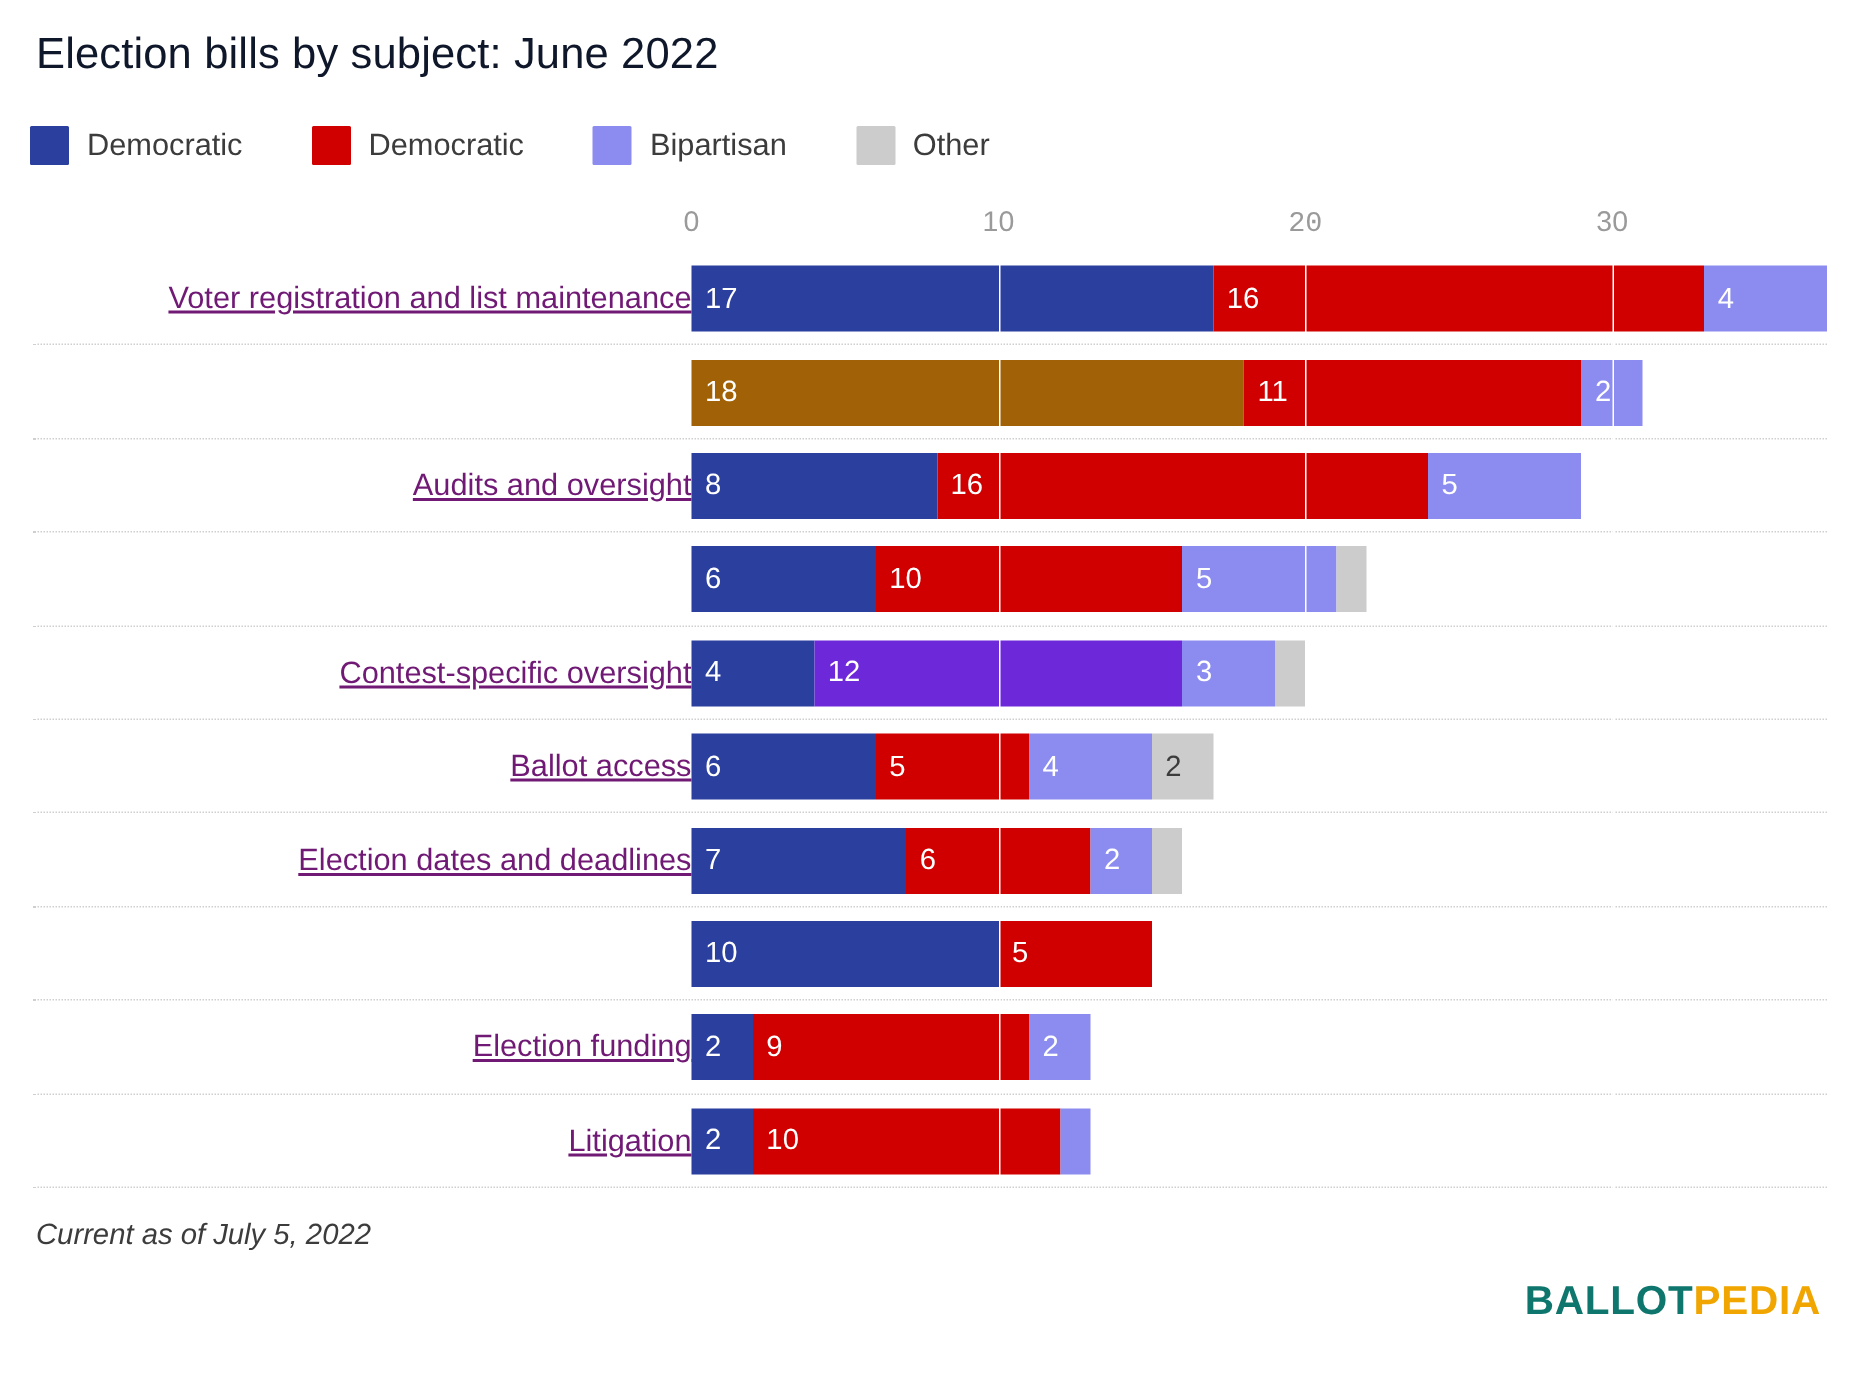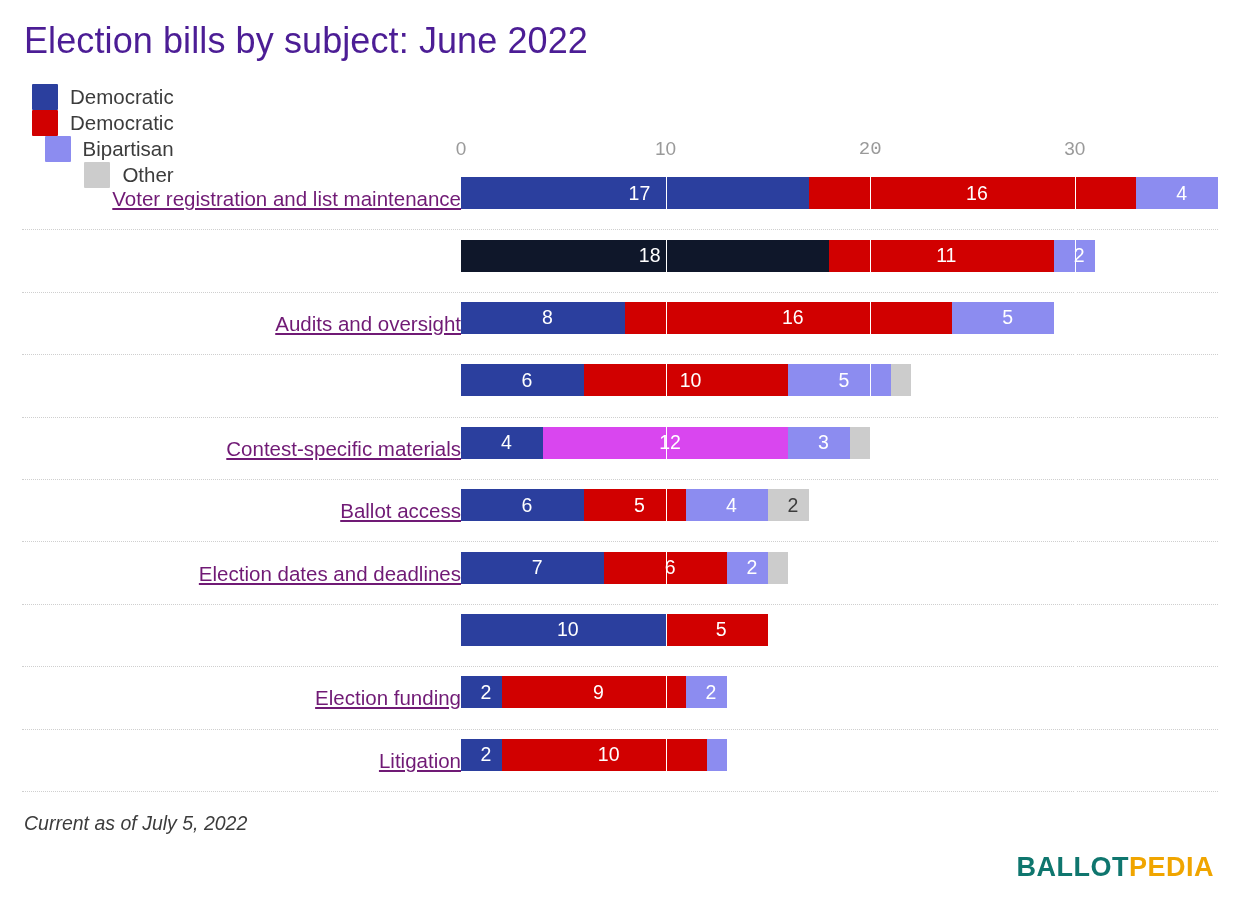--- a/index.html
+++ b/index.html
@@ -20,34 +20,33 @@
     position: absolute;
     left: 0; top: 0;
     width: 1240px;
     height: 916px;
   }
 
   .title {
     position: absolute;
     left: 24px;
     top: 20px;
-    font-size: 36px;
-    color: #4c1d95;
+    font-size: 29px;
+    color: #0f172a;
     font-weight: 400;
     letter-spacing: 0.1px;
   }
 
   .legend {
     position: absolute;
-    left: 32px;
+    left: 20px;
     top: 84px;
     display: flex;
-    align-items: flex-end;
+    align-items: center;
     gap: 0;
-    flex-direction: column;
   }
   .legend-item {
     display: flex;
     align-items: center;
     margin-right: 46px;
   }
   .legend-swatch {
     width: 26px;
     height: 26px;
     margin-right: 12px;
@@ -104,25 +103,24 @@
     position: absolute;
     left: 461px;
     top: 50%;
     transform: translateY(-50%);
     height: 44px;
     display: flex;
     align-items: stretch;
   }
   .seg {
     position: relative;
-    height: 32px;
+    height: 44px;
     display: flex;
     align-items: center;
     box-sizing: border-box;
-    justify-content: center;
   }
   .seg-value {
     font-size: 19.5px;
     color: #ffffff;
     padding-left: 9px;
     white-space: nowrap;
   }
   .seg-value.dark {
     color: #3c3c3c;
   }
@@ -205,21 +203,21 @@
             <span class="seg-value">16</span>
           </div>
           <div class="seg" style="width: 81.8378px; background: rgb(140, 140, 240);">
             <span class="seg-value">4</span>
           </div>
         </div>
         <div class="row-sep"></div>
       </div>
       <div class="row">
         <div class="bar-area">
-          <div class="seg" style="width: 368.27px; background: #0f172a;">
+          <div class="seg" style="width: 368.27px; background: #a16207;">
             <span class="seg-value">18</span>
           </div>
           <div class="seg" style="width: 225.054px; background: rgb(209, 0, 0);">
             <span class="seg-value">11</span>
           </div>
           <div class="seg" style="width: 40.9189px; background: rgb(140, 140, 240);">
             <span class="seg-value">2</span>
           </div>
         </div>
         <div class="row-sep"></div>
@@ -248,26 +246,26 @@
             <span class="seg-value">10</span>
           </div>
           <div class="seg" style="width: 102.297px; background: rgb(140, 140, 240);">
             <span class="seg-value">5</span>
           </div>
           <div class="seg" style="width: 20.4595px; background: rgb(204, 204, 204);"></div>
         </div>
         <div class="row-sep"></div>
       </div>
       <div class="row">
-        <div class="row-label">Contest-specific materials</div>
+        <div class="row-label">Contest-specific oversight</div>
         <div class="bar-area">
           <div class="seg" style="width: 81.8378px; background: rgb(43, 63, 158);">
             <span class="seg-value">4</span>
           </div>
-          <div class="seg" style="width: 245.514px; background: #d946ef;">
+          <div class="seg" style="width: 245.514px; background: #6d28d9;">
             <span class="seg-value">12</span>
           </div>
           <div class="seg" style="width: 61.3784px; background: rgb(140, 140, 240);">
             <span class="seg-value">3</span>
           </div>
           <div class="seg" style="width: 20.4595px; background: rgb(204, 204, 204);"></div>
         </div>
         <div class="row-sep"></div>
       </div>
       <div class="row">

